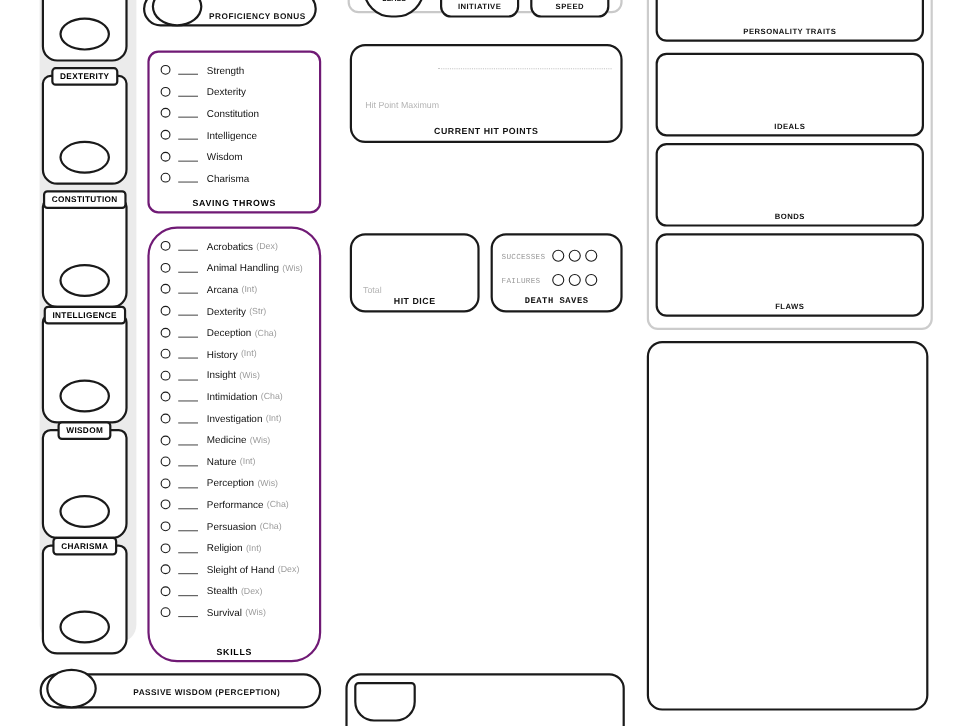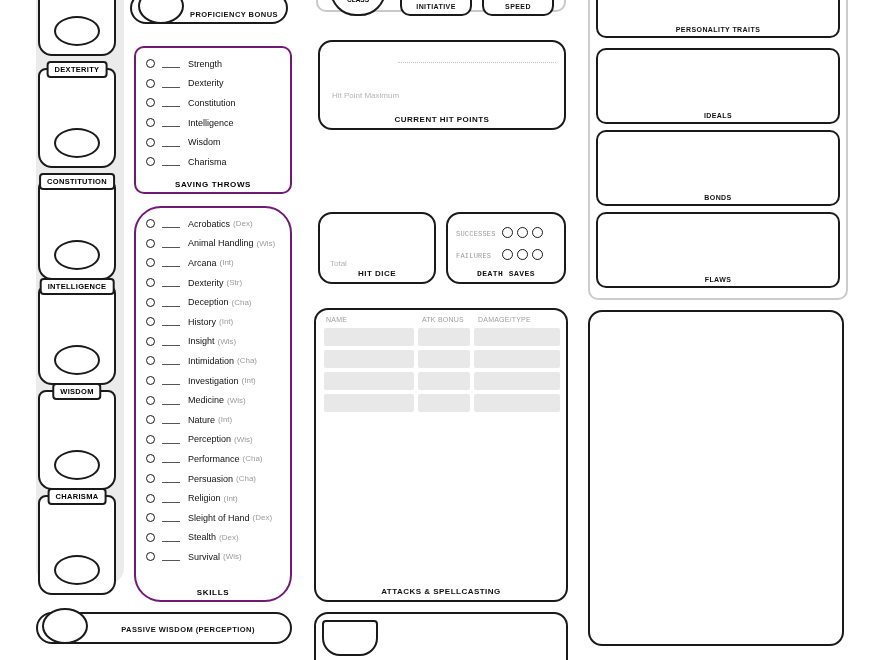--- a/index.html
+++ b/index.html
@@ -405,43 +405,20 @@
     </div>
     <div class="ds-label" style="left:8px; top:38px;">FAILURES</div>
     <div class="pips" style="left:54px; top:35px;">
       <span class="pip"></span>
       <span class="pip"></span>
       <span class="pip"></span>
     </div>
     <div class="caption" style="bottom:4px; font-size:8px;">DEATH SAVES</div>
   </div>
 
-  <div class="ink round-lg" style="left:314px; top:308px; width:254px; height:294px;">
-    <div class="atk-head" style="left:10px; top:6px;">NAME</div>
-    <div class="atk-head" style="left:106px; top:6px;">ATK BONUS</div>
-    <div class="atk-head" style="left:162px; top:6px;">DAMAGE/TYPE</div>
-
-    <div class="atk-cell" style="left:8px;  top:18px; width:90px; height:18px;"></div>
-    <div class="atk-cell" style="left:102px;top:18px; width:52px; height:18px;"></div>
-    <div class="atk-cell" style="left:158px;top:18px; width:86px; height:18px;"></div>
-
-    <div class="atk-cell" style="left:8px;  top:40px; width:90px; height:18px;"></div>
-    <div class="atk-cell" style="left:102px;top:40px; width:52px; height:18px;"></div>
-    <div class="atk-cell" style="left:158px;top:40px; width:86px; height:18px;"></div>
-
-    <div class="atk-cell" style="left:8px;  top:62px; width:90px; height:18px;"></div>
-    <div class="atk-cell" style="left:102px;top:62px; width:52px; height:18px;"></div>
-    <div class="atk-cell" style="left:158px;top:62px; width:86px; height:18px;"></div>
-
-    <div class="atk-cell" style="left:8px;  top:84px; width:90px; height:18px;"></div>
-    <div class="atk-cell" style="left:102px;top:84px; width:52px; height:18px;"></div>
-    <div class="atk-cell" style="left:158px;top:84px; width:86px; height:18px;"></div>
-
-    <div class="caption" style="bottom:4px; font-size:8px;">ATTACKS &amp; SPELLCASTING</div>
-  </div>
 
   <div class="ink round-lg" style="left:314px; top:612px; width:254px; height:70px;"></div>
   <div class="ink" style="left:322px; top:620px; width:56px; height:36px; border-radius:4px 4px 18px 18px;"></div>
 
   <div class="ink" style="left:588px; top:-40px; width:260px; height:340px; border-radius:10px; border-color:#cccccc;"></div>
 
   <div class="trait" style="left:596px; top:-44px; width:244px; height:82px;">
     <div class="caption" style="bottom:3px; font-size:7px;">PERSONALITY TRAITS</div>
   </div>
   <div class="trait" style="left:596px; top:48px; width:244px; height:76px;">

